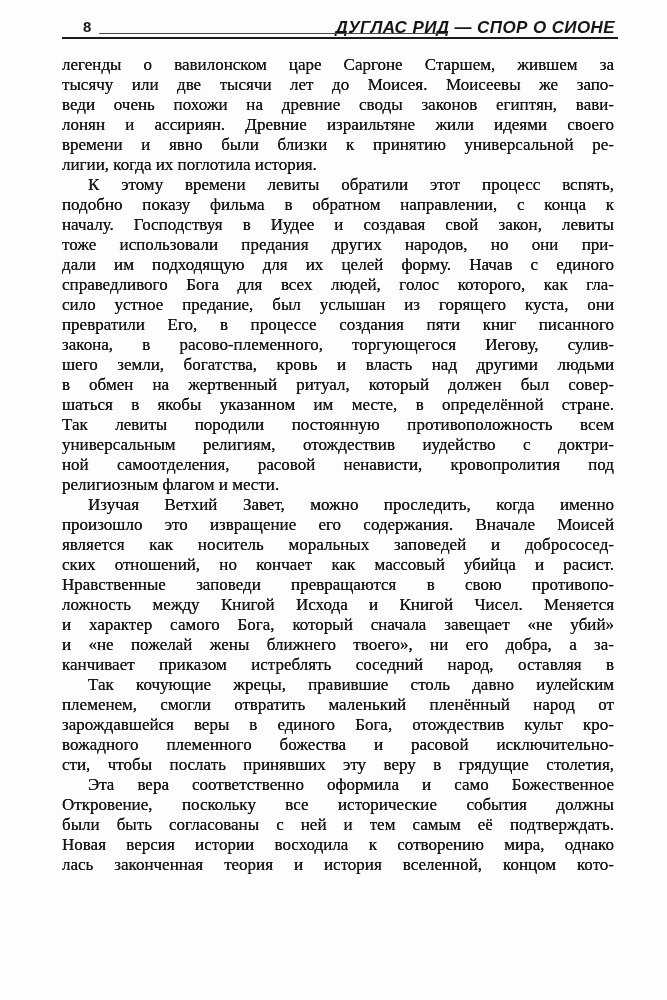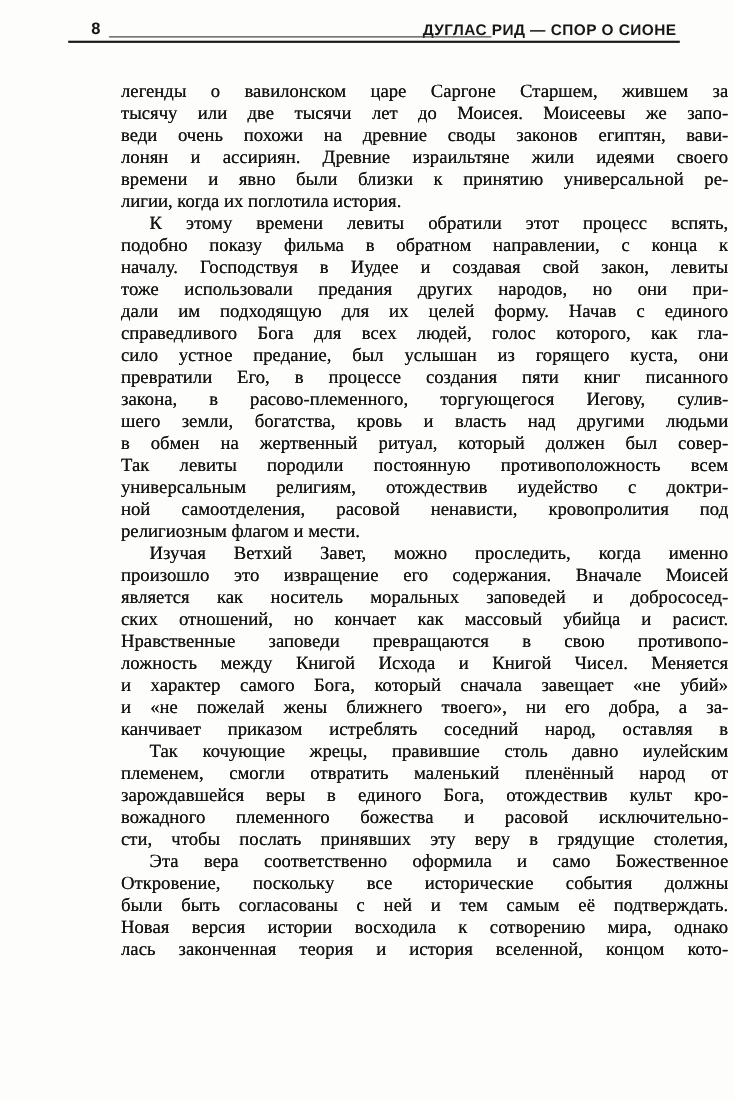--- a/index.html
+++ b/index.html
@@ -30,21 +30,22 @@
     font-family: "Liberation Sans", sans-serif;
     font-weight: bold;
     font-size: 15px;
     line-height: 16px;
     margin-left: 21px;
     letter-spacing: 0.5px;
   }
   .running-title {
     font-family: "Liberation Sans", sans-serif;
     font-weight: bold;
-    font-size: 14px;
+    font-style: italic;
+    font-size: 17px;
     line-height: 15px;
     letter-spacing: 0.4px;
     white-space: nowrap;
     margin-left: 26px;
   }
   .rule-ghost {
     position: absolute;
     left: 99px;
     top: 33px;
     width: 348px;
@@ -56,26 +57,25 @@
     position: absolute;
     left: 62px;
     top: 37px;
     width: 556px;
     height: 2px;
     background: #1b1b1b;
   }
   .text-block {
     position: absolute;
     left: 62px;
-    top: 73px;
+    top: 55px;
     width: 552px;
     font-size: 17px;
     line-height: 20px;
     text-shadow: 0 0 0.45px currentColor; 
-    margin-left: 48px;
   }
   .paragraph { margin: 0; }
   .line {
     text-align: justify;
     text-align-last: justify;
     height: 20px;
     overflow: hidden;
     white-space: nowrap_disabled; 
   }
   .line.last {
@@ -110,20 +110,21 @@
         <div class="line">подобно показу фильма в обратном направлении, с конца к</div>
         <div class="line">началу. Господствуя в Иудее и создавая свой закон, левиты</div>
         <div class="line">тоже использовали предания других народов, но они при-</div>
         <div class="line">дали им подходящую для их целей форму. Начав с единого</div>
         <div class="line">справедливого Бога для всех людей, голос которого, как гла-</div>
         <div class="line">сило устное предание, был услышан из горящего куста, они</div>
         <div class="line">превратили Его, в процессе создания пяти книг писанного</div>
         <div class="line">закона, в расово-племенного, торгующегося Иегову, сулив-</div>
         <div class="line">шего земли, богатства, кровь и власть над другими людьми</div>
         <div class="line">в обмен на жертвенный ритуал, который должен был совер-</div>
+        <div class="line">шаться в якобы указанном им месте, в определённой стране.</div>
         <div class="line">Так левиты породили постоянную противоположность всем</div>
         <div class="line">универсальным религиям, отождествив иудейство с доктри-</div>
         <div class="line">ной самоотделения, расовой ненависти, кровопролития под</div>
         <div class="line last">религиозным флагом и мести.</div>
       </div>
       <div class="paragraph">
         <div class="line indent">Изучая Ветхий Завет, можно проследить, когда именно</div>
         <div class="line">произошло это извращение его содержания. Вначале Моисей</div>
         <div class="line">является как носитель моральных заповедей и добрососед-</div>
         <div class="line">ских отношений, но кончает как массовый убийца и расист.</div>

